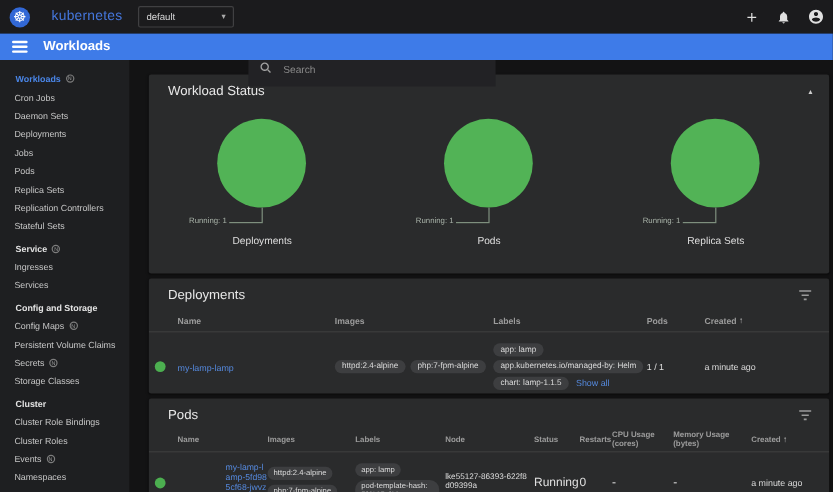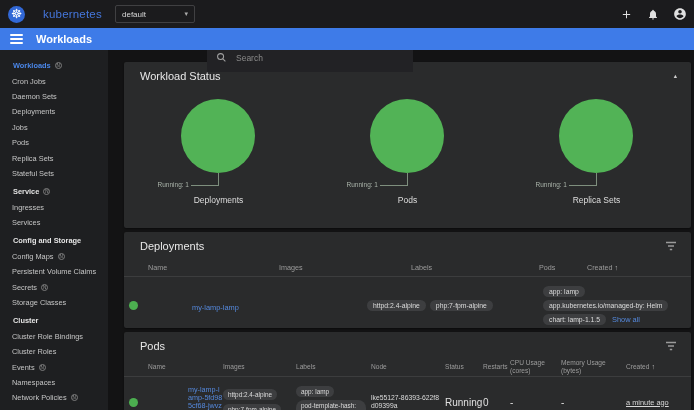--- a/index.html
+++ b/index.html
@@ -69,34 +69,34 @@
   .conn-h { position:absolute; left:67px; top:86px; width:28px; height:1px; background:#7e8f7e; }
   .running-label { position:absolute; right:124px; top:82px; font-size:6.5px; color:#a9b3a9; }
   .chart-name { position:absolute; left:0; top:96px; width:100%; text-align:center;
     font-size:8.5px; color:#dedede; }
 
   
   #deployments-card { margin-top:4px; height:96px; overflow:hidden; }
   #pods-card { margin-top:4px; height:120px; overflow:hidden; }
   .dep-grid { display:grid; grid-template-columns:24px 131px 132px 128px 48px 1fr; align-items:center; }
   .pods-grid { display:grid; grid-template-columns:24px 75px 73px 75px 74px 38px 27px 51px 65px 1fr; align-items:center; }
-  .thead { height:19px; border-bottom:1px solid #3c3d3e; color:#9c9c9c; font-size:7.2px; margin-top:6px; }
+  .thead { height:19px; border-bottom:1px solid #3c3d3e; color:#9c9c9c; font-size:7.2px; margin-top:6px;font-weight:bold; }
   .pods-thead { height:20px; font-size:6.6px; line-height:7.5px; margin-top:5px; }
   .th { display:flex; align-items:center; cursor:pointer; }
   .sort { margin-left:2px; font-size:7px; color:#bdbdbd; }
   .dot { width:9px; height:9px; border-radius:50%; background:#4caf50; margin-left:5px; }
   .link { color:#5589dd; font-size:7.4px; cursor:pointer; }
   .chip { background:#3d3e40; color:#dcdcdc; border-radius:8px; padding:2px 6px;
     font-size:6.8px; white-space:nowrap; display:inline-block; }
-  .dep-row { height:56px;gap:44px; }
+  .dep-row { height:56px; }
   .images-cell { display:flex; gap:4px; flex-wrap:wrap; }
   .labels-cell { display:flex; flex-direction:column; gap:3px; align-items:flex-start; }
   .labels-line { display:flex; align-items:center; gap:6px;text-align:right; }
   .cell-text { color:#e0e0e0; font-size:7.4px; }
-  .created-cell { color:#d8d8d8; font-size:7.4px; text-decoration:underline; white-space:nowrap; }
+  .created-cell { color:#d8d8d8; font-size:7.4px; white-space:nowrap; }
   .pods-row { height:50px; }
   .pods-row .chip { font-size:6.4px; padding:2px 5px; }
   .wrap-chip { white-space:normal; word-break:break-all; max-width:70px; }
   .pod-name { font-size:7.2px; word-break:break-all; line-height:8.2px; display:block; max-width:72px;margin-left:40px; }
   .node-cell { color:#dcdcdc; font-size:6.8px; word-break:break-all; line-height:8px; max-width:70px; }
   .small-text { color:#e0e0e0; font-size:10px; }
   .pods-images { display:flex; flex-direction:column; gap:4px; align-items:flex-start; }
 </style>
 </head>
 <body>
@@ -162,20 +162,23 @@
   <div class="side-item lvl1">
       <span>Jobs</span>
     </div>
   <div class="side-item lvl1">
       <span>Pods</span>
     </div>
   <div class="side-item lvl1">
       <span>Replica Sets</span>
     </div>
   <div class="side-item lvl1">
+      <span>Replication Controllers</span>
+    </div>
+  <div class="side-item lvl1">
       <span>Stateful Sets</span>
     </div>
   <div class="side-item lvl0 section">
     <span>Service</span>
     <span class="nbadge">N</span>
   </div>
   <div class="side-item lvl1">
       <span>Ingresses</span>
     </div>
   <div class="side-item lvl1">

